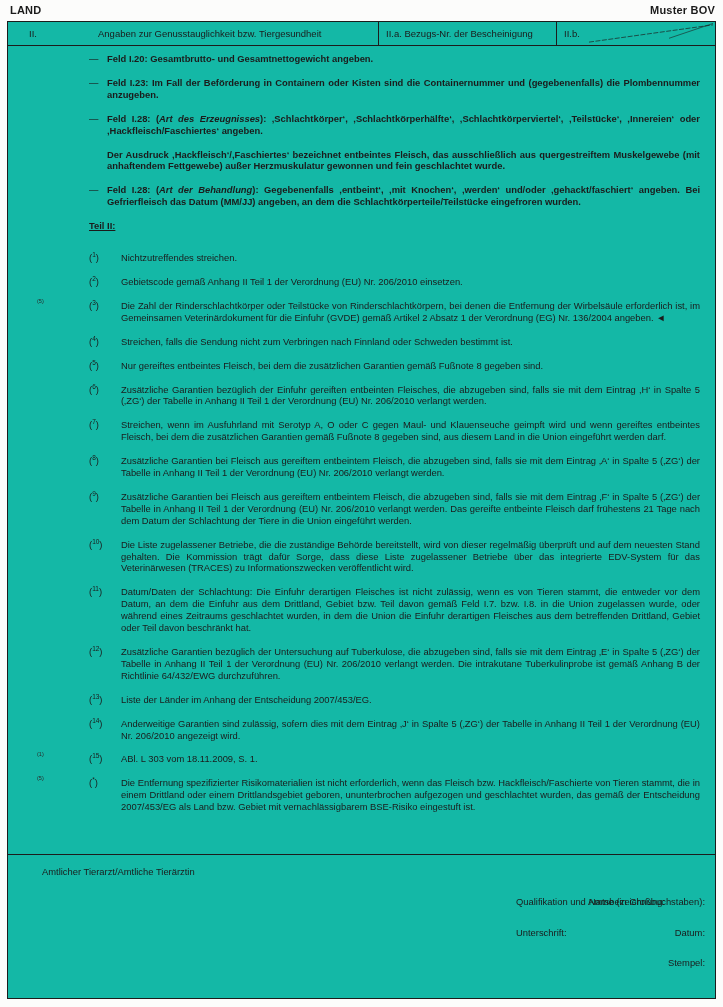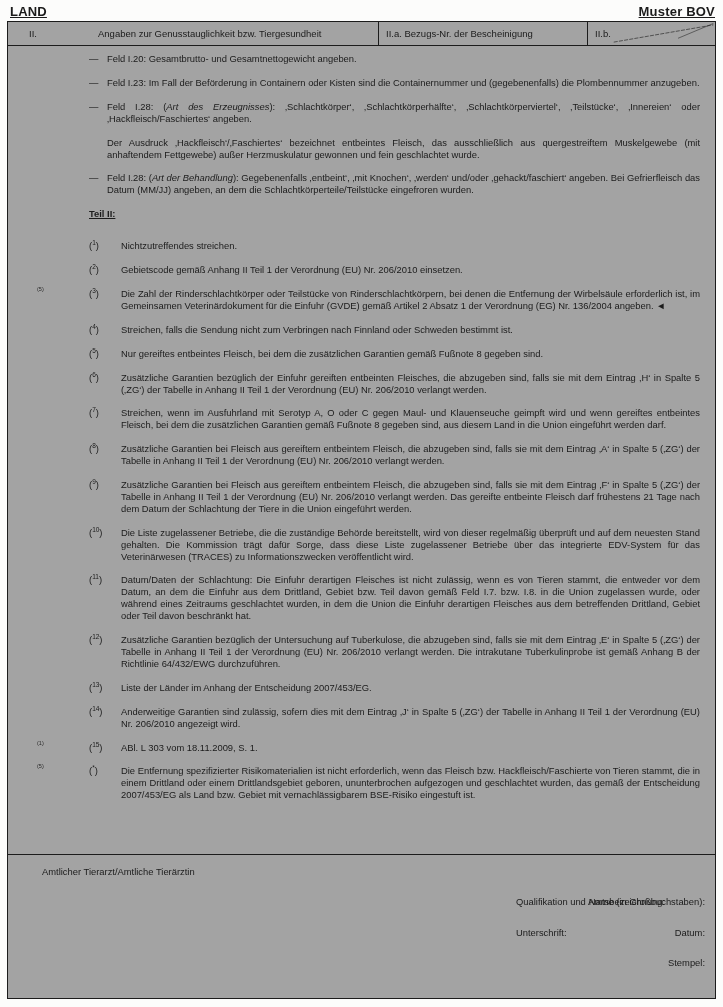--- a/index.html
+++ b/index.html
@@ -7,38 +7,38 @@
   .page {
     position: relative;
     width: 723px; height: 1007px;
     margin: 0 auto;
     background: #fcfcfb;
     font-family: "Liberation Sans", "DejaVu Sans", sans-serif;
     color: #1b1b1b;
   }
   .top-labels { position:absolute; top:4px; left:10px; right:8px;
     display:flex; justify-content:space-between;
-    font-size:13px; font-weight:bold; letter-spacing:0.2px;text-decoration:underline; }
+    font-size:11px; font-weight:bold; letter-spacing:0.2px; }
   .doc {
     position:absolute; left:7px; top:21px; width:709px; height:978px;
-    border:1.5px solid #1c1c1c; background:#a3a3a3;
+    border:1.5px solid #1c1c1c; background:#14b8a6;
   }
   
   .head-row { display:flex; height:24px; border-bottom:1px solid #1c1c1c; font-size:9.5px; }
   .hc { display:flex; align-items:center; }
   .hc1 { width:370px; padding-left:21px; }
   .hc1 .sec-no { width:69px; }
-  .hc2 { width:210px; border-left:1px solid #1c1c1c; border-right:1px solid #1c1c1c; padding-left:7px; }
+  .hc2 { width:179px; border-left:1px solid #1c1c1c; border-right:1px solid #1c1c1c; padding-left:7px; }
   .hc3 { flex:1; position:relative; padding-left:7px; }
   .hc3 svg { position:absolute; inset:0; width:100%; height:100%; }
   
   .notes { height:808px; padding:7px 15px 0 81px; font-size:9.4px; line-height:11.9px; }
   .di { display:flex; margin-bottom:12px; }
   .di .dash { width:18px; flex:none; }
-  .di .dtext { flex:1; text-align:justify; }
+  .di .dtext { flex:1; text-align:justify;font-weight:bold; }
   .di .subp { margin-top:12px; }
   .teil { font-weight:bold; margin-bottom:20px;text-decoration:underline; }
   .fn { display:flex; margin-bottom:12px; position:relative; }
   .fn .fnum { width:32px; flex:none; }
   .fn .ftext { flex:1; text-align:justify; }
   .fn sup { font-size:6.5px; vertical-align:super; line-height:0; }
   .mm { position:absolute; left:-52px; top:-4px; font-size:5.5px; font-style:normal; color:#2a2a2a; }
   .fn-star { margin-top:8px; }
   
   .sig { position:relative; border-top:1px solid #1c1c1c; height:130px; font-size:9.4px; }

